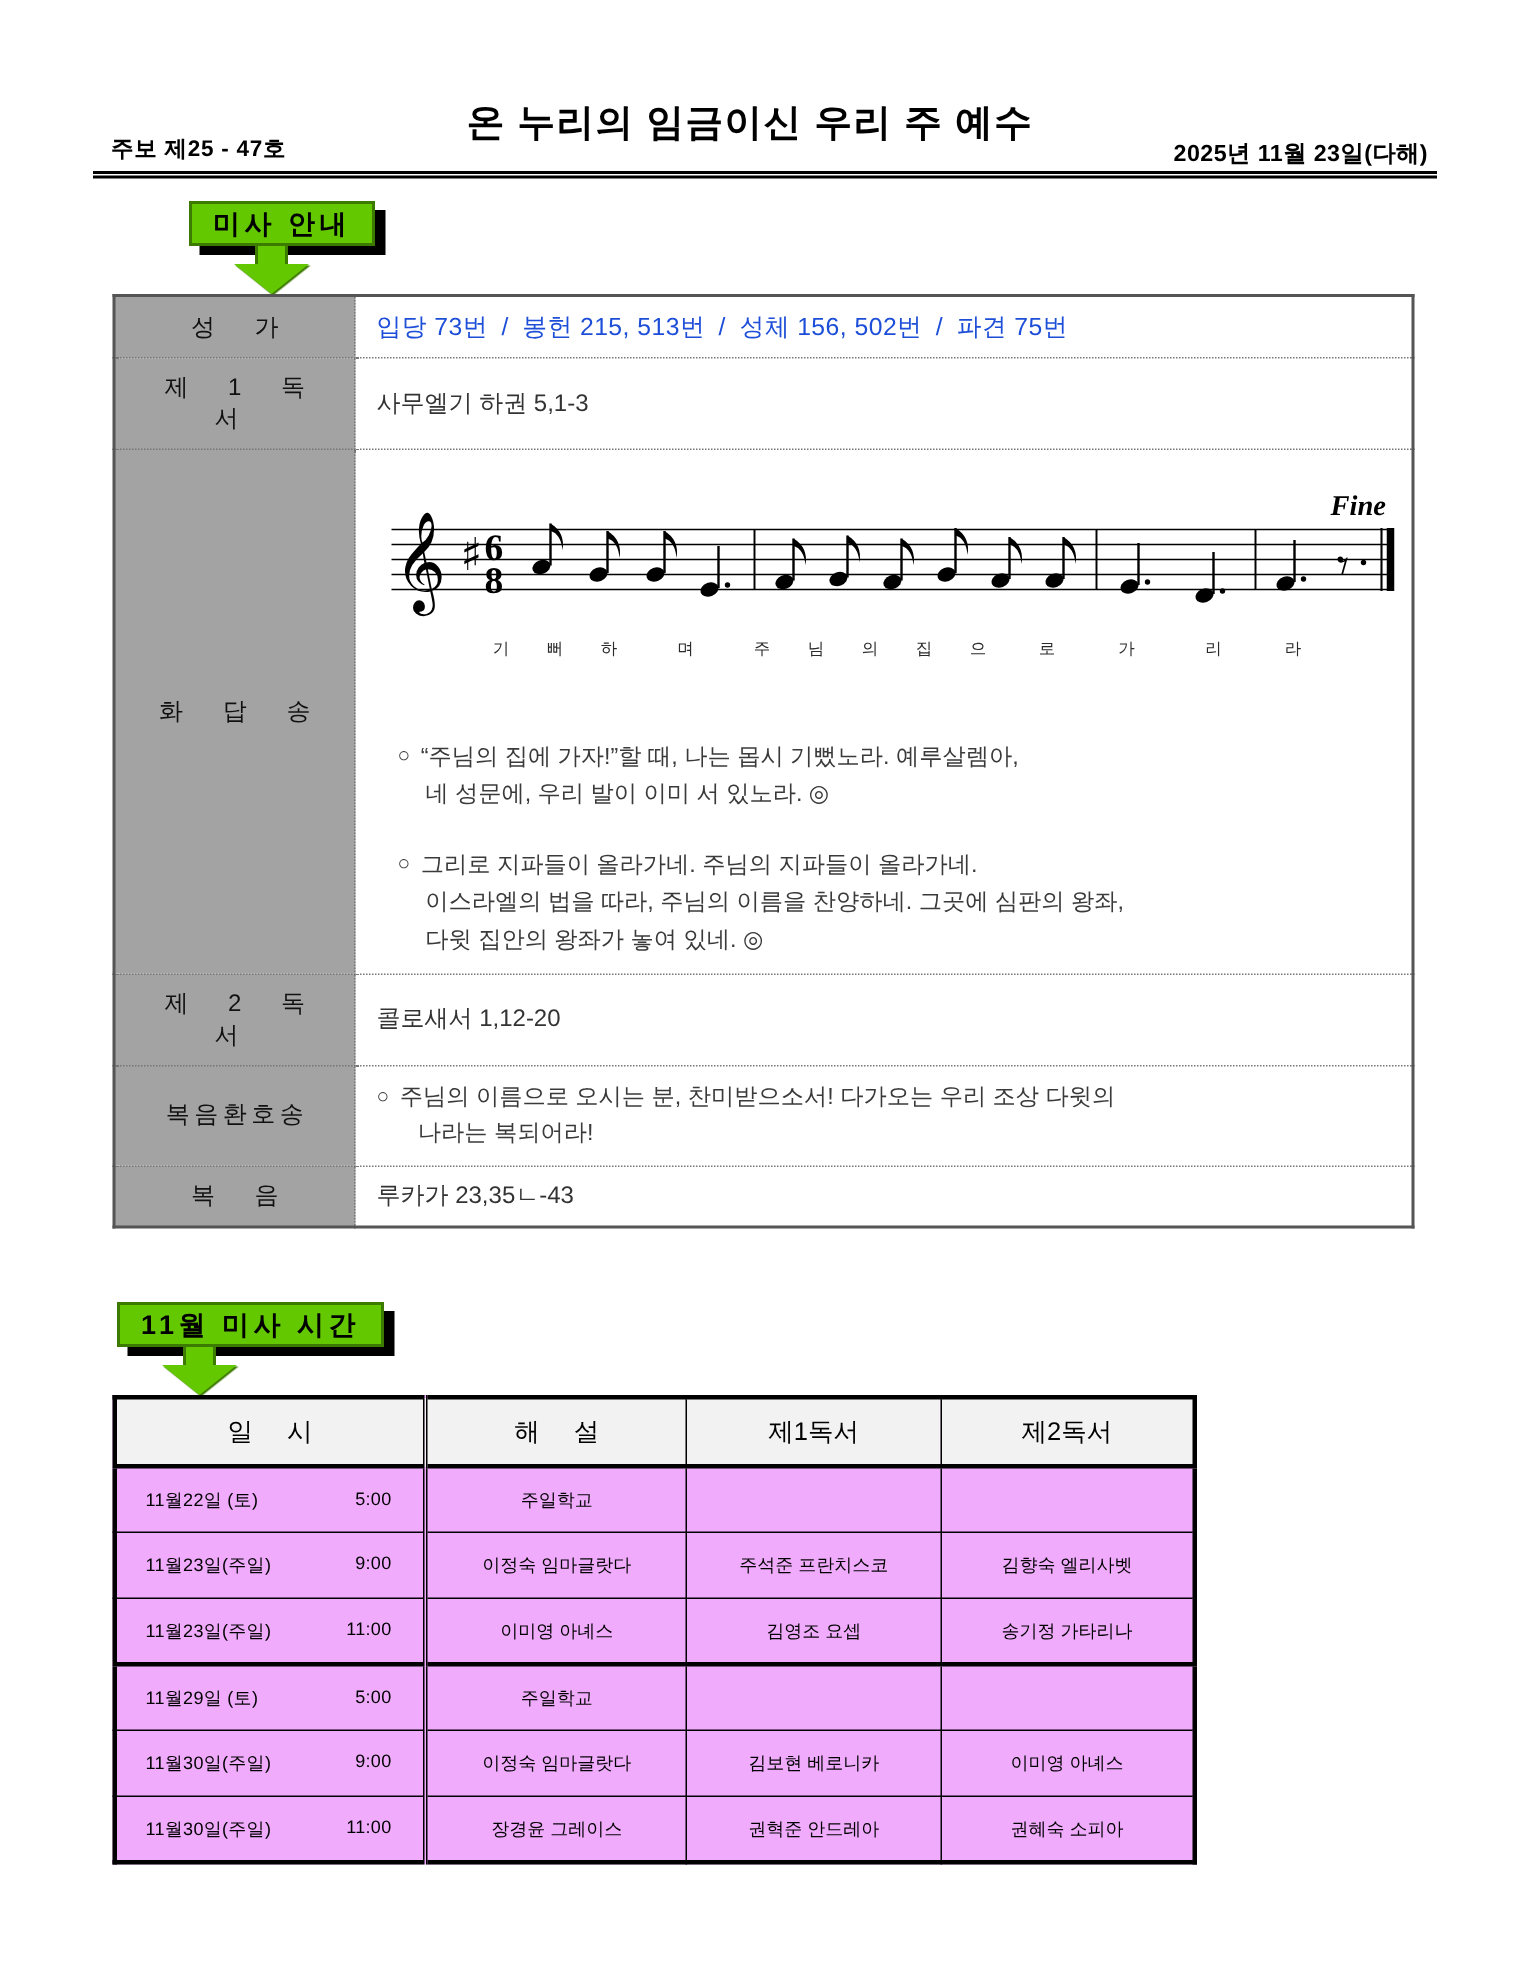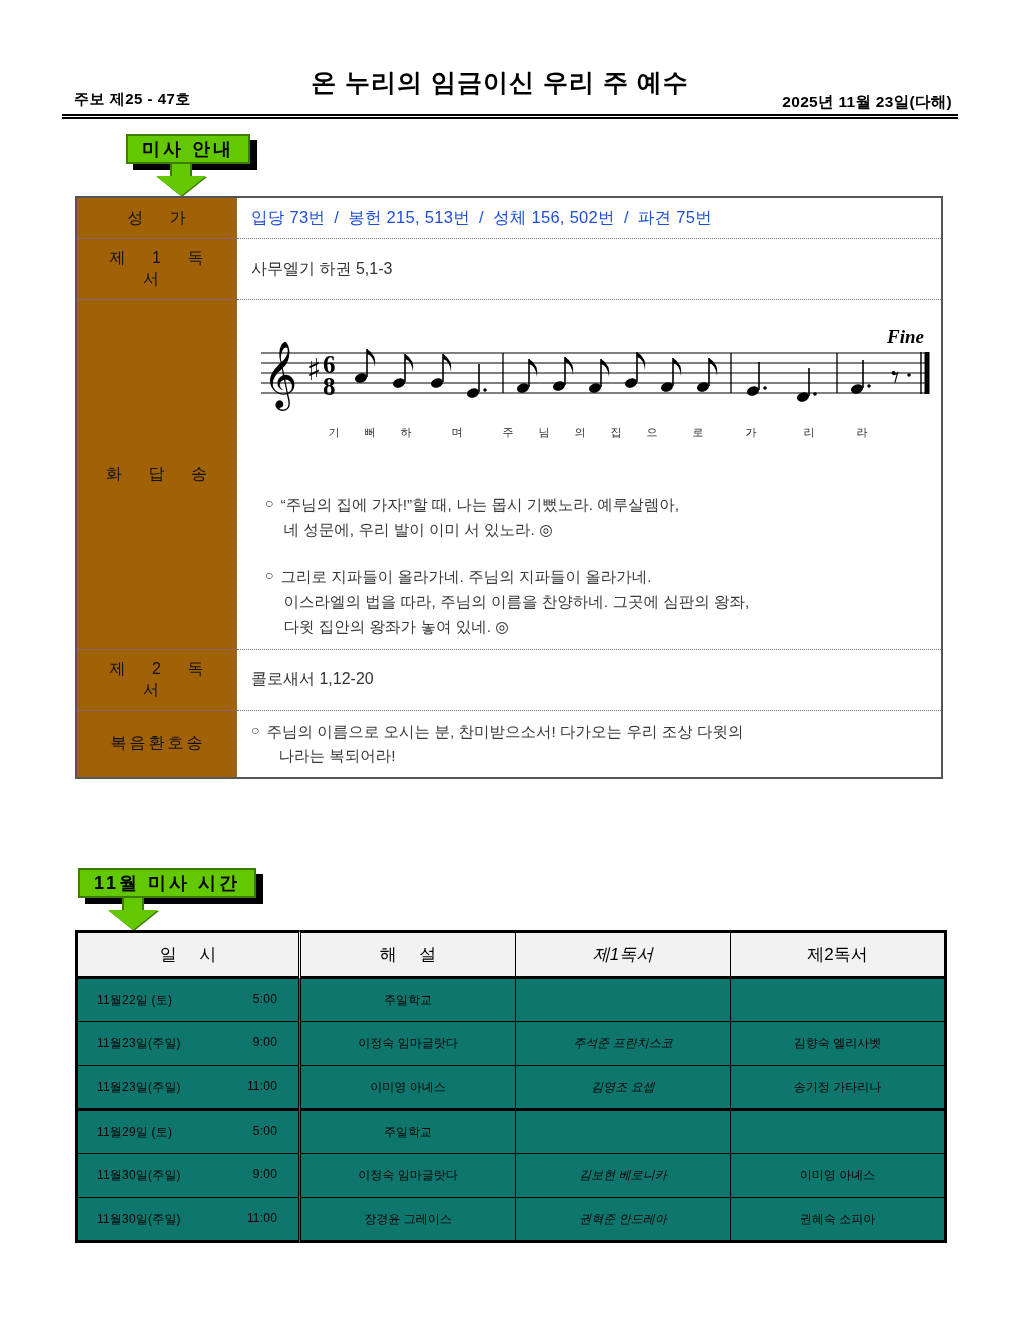--- a/index.html
+++ b/index.html
@@ -85,21 +85,21 @@
     position: absolute; left: 75px; top: 196px; width: 868px;
     border: 2px solid #555; border-collapse: collapse;
     background: #fff;
   }
   .mass-table td {
     border: 1px dotted #777;
     vertical-align: middle;
   }
   .mass-table td.lbl {
     width: 162px;
-    background: #a16207;
+    background: #a3a3a3;
     text-align: center;
     font-size: 16px; font-weight: 400;
     letter-spacing: 11px; text-indent: 11px;
     padding: 9px 4px;
     color: #111;
   }
   .mass-table td.val {
     padding: 9px 0 9px 14px;
     font-size: 16px; color: #333;
   }
@@ -132,24 +132,24 @@
   .lyric-row {
     display: flex; justify-content: center; gap: 0;
     margin-top: 2px; padding-left: 6px;
   }
   .lyric-syl {
     font-size: 11px; color: #2a2a2a; text-align: center;
   }
 
   
   .sched-table {
-    position: absolute; left: 75px; top: 930px; width: 872px;
+    position: absolute; left: 75px; top: 930px; width: 723px;
     border-collapse: collapse;
     border: 3px solid #000;
-    background: #0f766e;
+    background: #f0abfc;
   }
   .sched-table th, .sched-table td {
     border: 1px solid #000;
     text-align: center;
     font-size: 12px;
     height: 44px;
     color: #000;
     font-weight: 400;
   }
   .sched-table thead th {
@@ -159,21 +159,21 @@
     height: 46px;
   }
   .sched-table th.c-when, .sched-table td.c-when {
     width: 222px;
     border-right: 3px double #000;
     letter-spacing: .2px;
   }
   .sched-table th.c-when { letter-spacing: 9px; text-indent: 9px; }
   .sched-table th.c-narr { letter-spacing: 9px; text-indent: 9px; }
   .sched-table th.c-narr, .sched-table td.c-narr { width: 215px; }
-  .sched-table th.c-r1, .sched-table td.c-r1 { width: 214px; font-style: italic; }
+  .sched-table th.c-r1, .sched-table td.c-r1 { width: 214px; }
   .sched-table th.c-r2, .sched-table td.c-r2 { width: 214px; }
   .sched-table tbody tr.sep-bold td { border-bottom: 3px solid #000; }
   .when-inner {
     display: flex; justify-content: space-between;
     padding: 0 20px 0 18px; white-space: nowrap;
   }
 </style>
 </head>
 <body>
 
@@ -354,20 +354,24 @@
           <div class="accl">
             <span class="bullet-o">○</span>
             <div class="accl-lines">
               <div>주님의 이름으로 오시는 분, 찬미받으소서! 다가오는 우리 조상 다윗의</div>
               <div class="l2">나라는 복되어라!</div>
             </div>
           </div>
         </td>
       </tr>
 
+      <tr>
+        <td class="lbl">복        음</td>
+        <td class="val">루카가 23,35ㄴ-43</td>
+      </tr>
     </tbody>
   </table>
 
   <div class="banner-wrap" style="left:78px; top:868px;">
     <div class="banner">
       <span class="banner-label">11월 미사  시간</span>
     </div>
     <div class="banner-arrow">
       <div class="arrow-shadow"></div>
       <div class="arrow-stem"></div>

